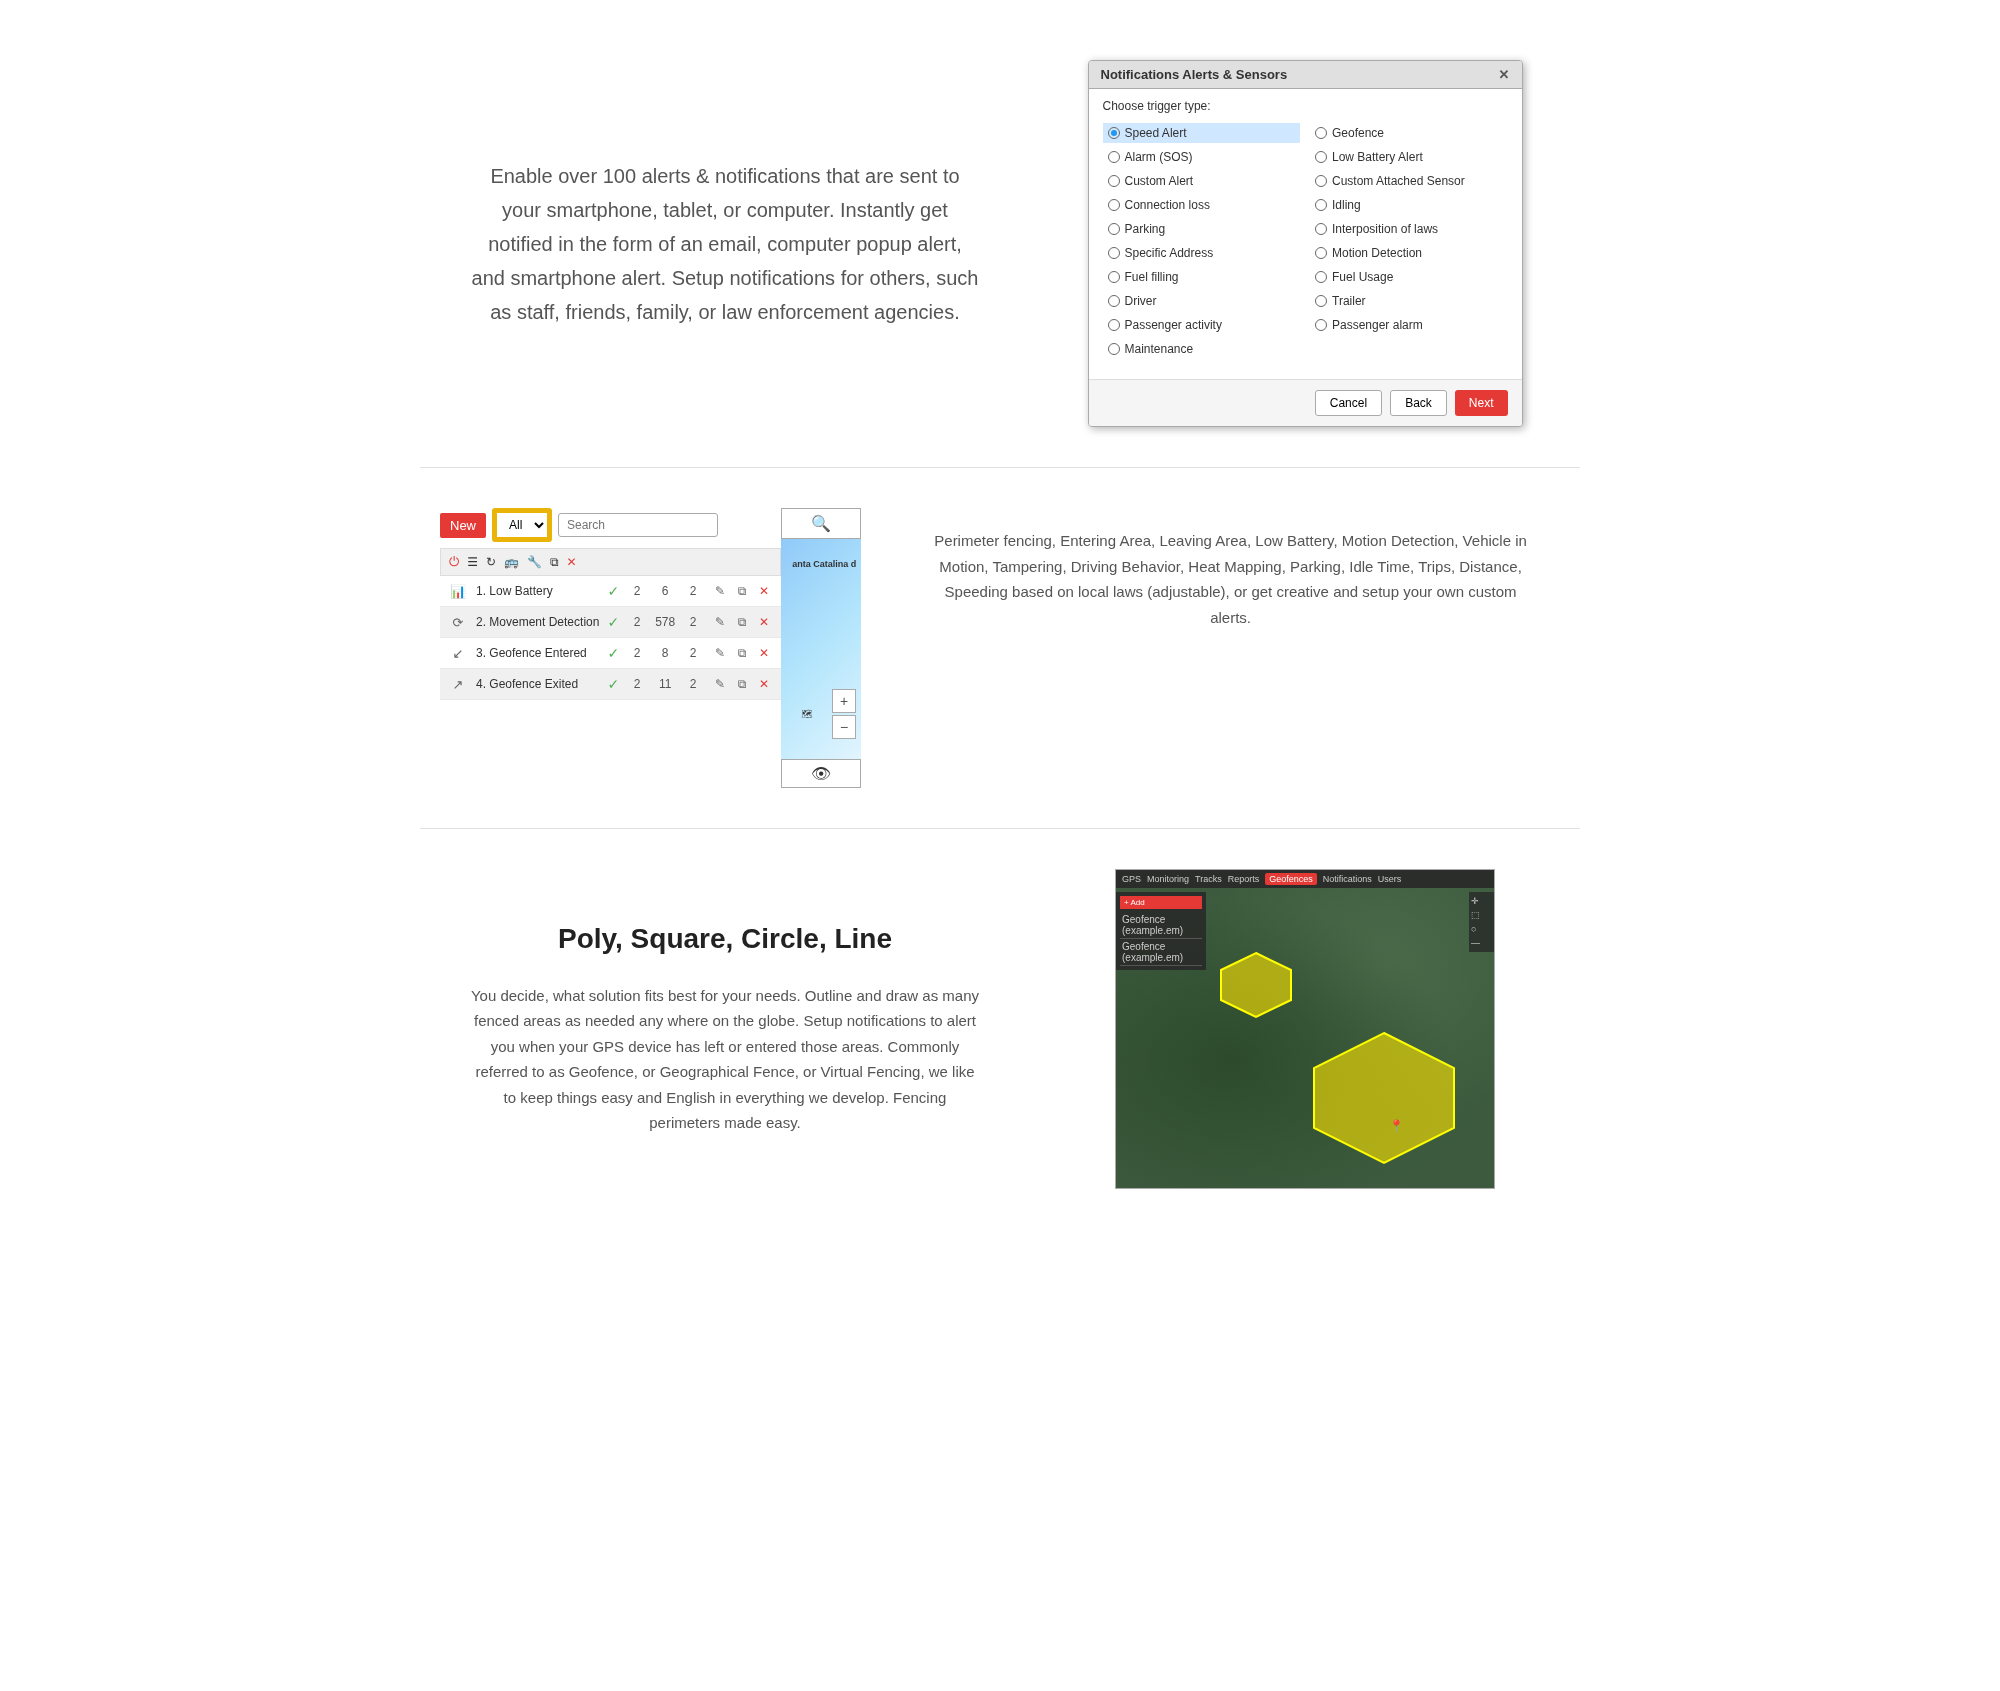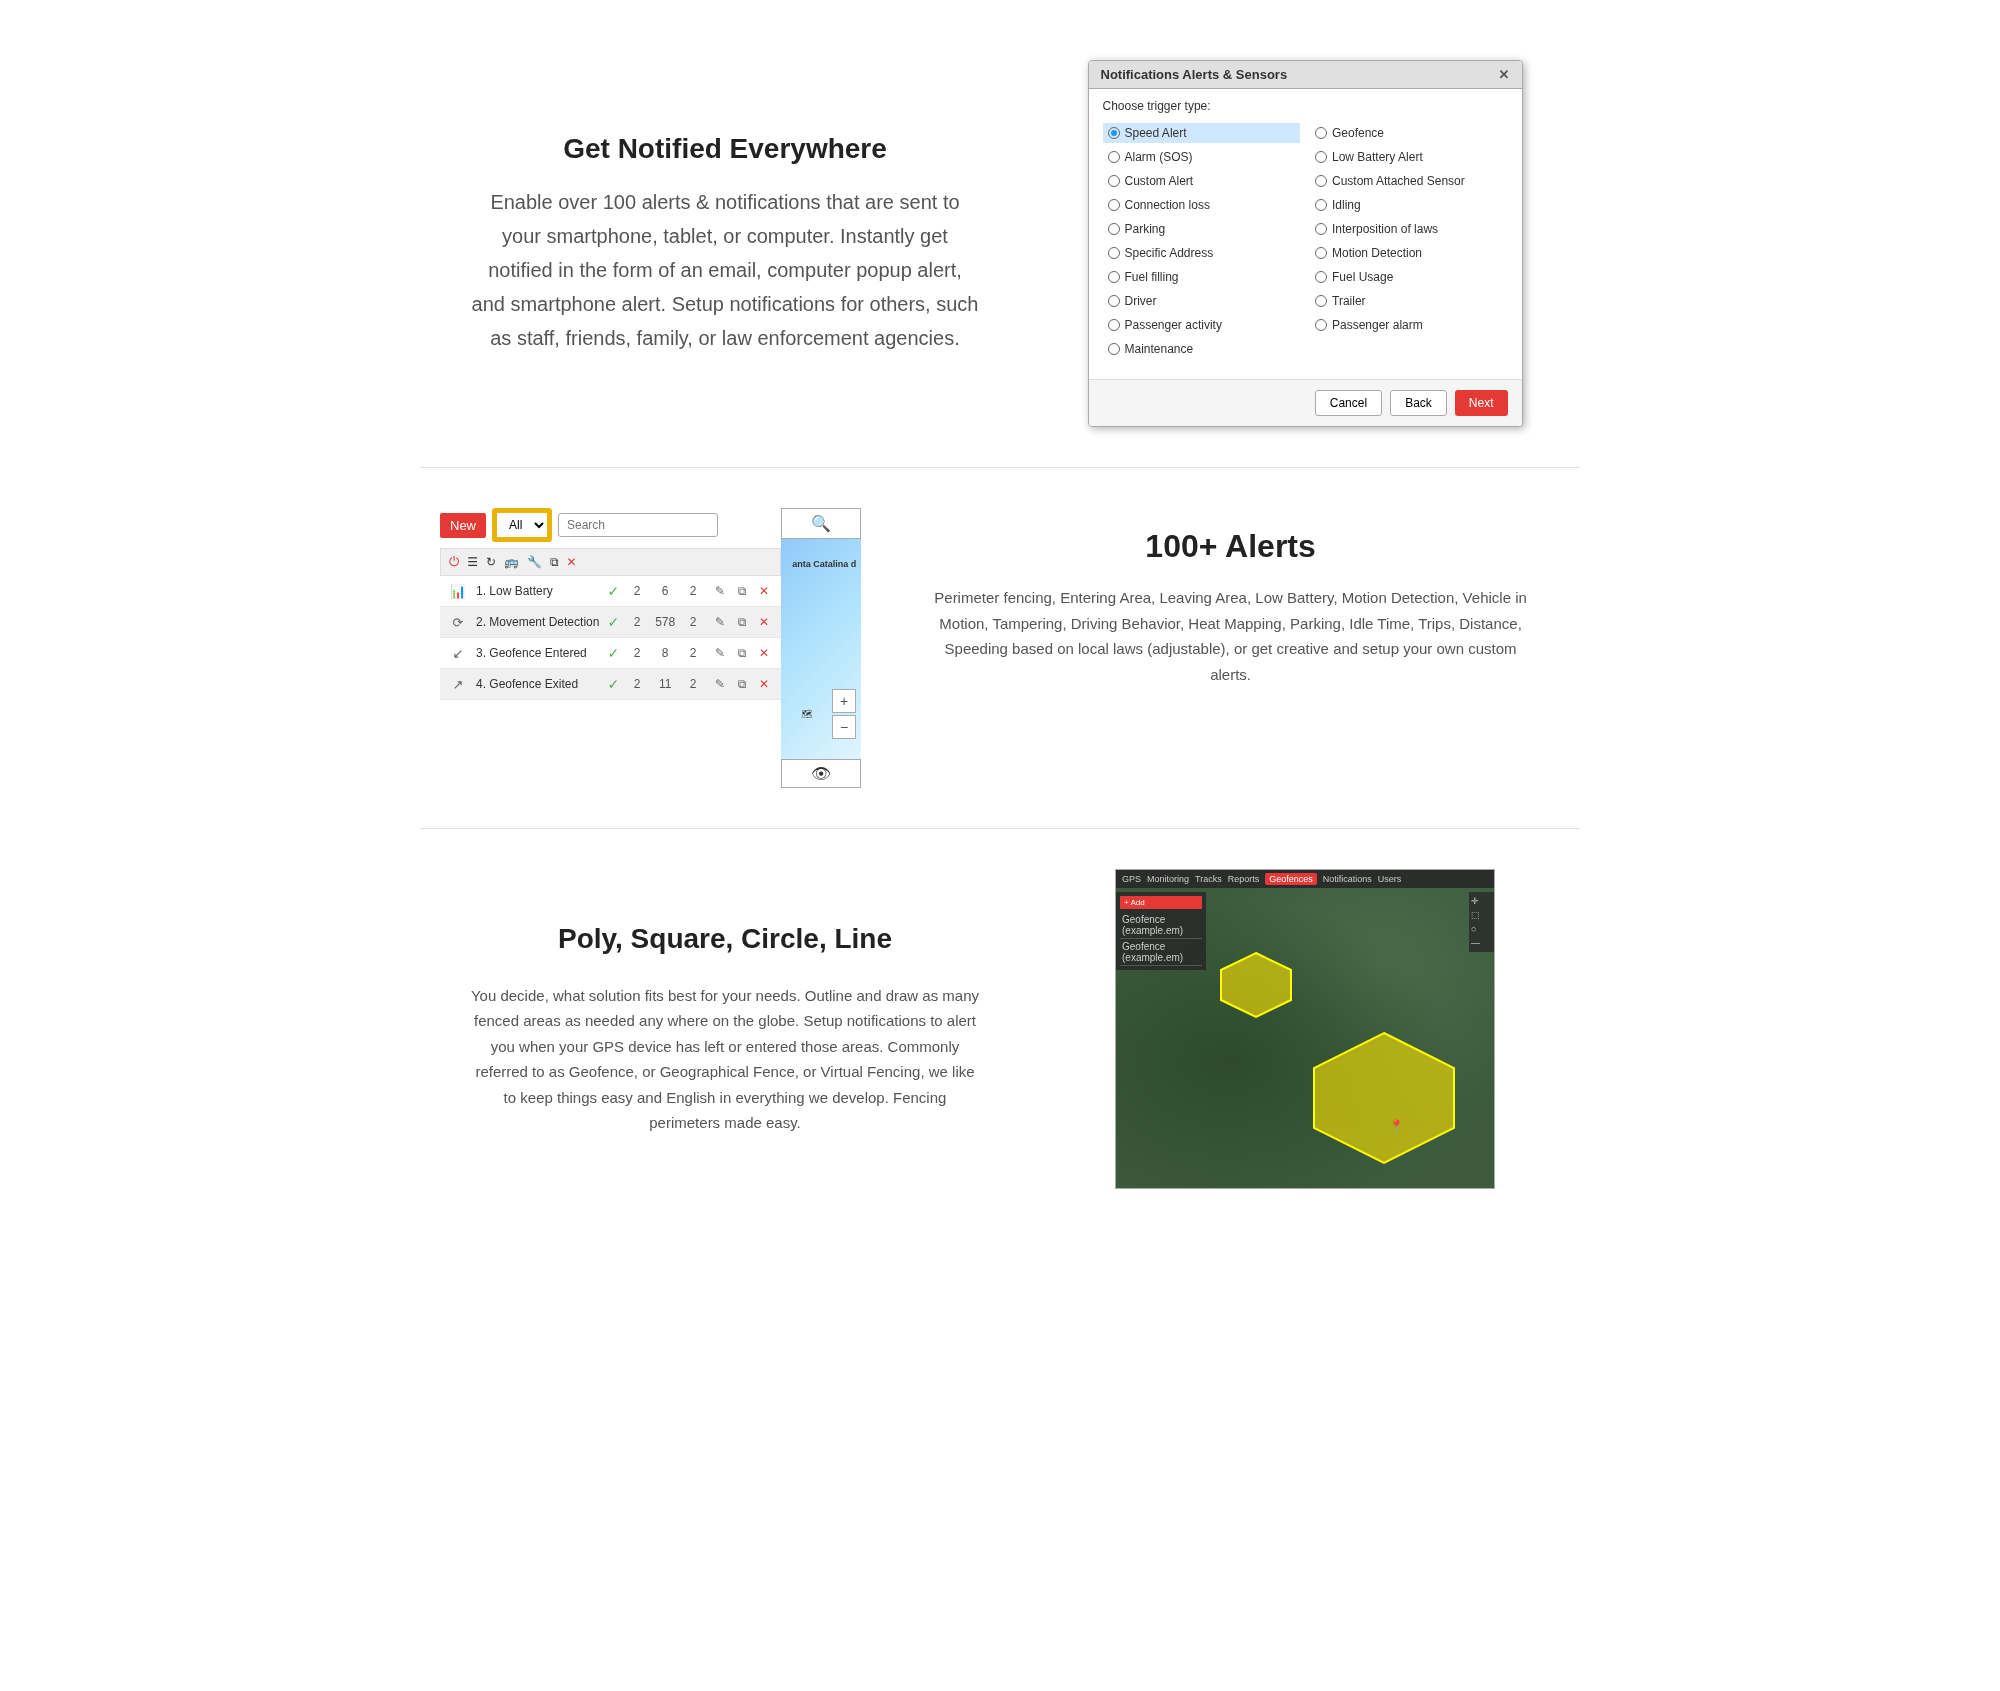--- a/index.html
+++ b/index.html
@@ -453,21 +453,20 @@
     }
 
   </style>
 </head>
 <body>
 
 <div class="page-wrapper">
 
   <div class="section-1">
     <div class="section-text">
-      <h2>Get Notified Everywhere</h2>
       <p>Enable over 100 alerts &amp; notifications that are sent to your smartphone, tablet, or computer. Instantly get notified in the form of an email, computer popup alert, and smartphone alert. Setup notifications for others, such as staff, friends, family, or law enforcement agencies.</p>
     </div>
     <div class="section-image">
       <div class="dialog-mock">
         <div class="dialog-titlebar">
           <span>Notifications Alerts &amp; Sensors</span>
           <span class="dialog-close">✕</span>
         </div>
         <div class="dialog-body">
           <div class="dialog-subtitle">Choose trigger type:</div>
@@ -648,21 +647,20 @@
             <div class="map-btn">−</div>
           </div>
         </div>
         <div style="background:#fff;border:1px solid #aaa;padding:4px;display:flex;justify-content:center;">
           <span>👁</span>
         </div>
       </div>
     </div>
 
     <div class="alerts-text">
-      <h2>100+ Alerts</h2>
       <p>Perimeter fencing, Entering Area, Leaving Area, Low Battery, Motion Detection, Vehicle in Motion, Tampering, Driving Behavior, Heat Mapping, Parking, Idle Time, Trips, Distance, Speeding based on local laws (adjustable), or get creative and setup your own custom alerts.</p>
     </div>
   </div>
 
   <div class="section-3">
     <div class="geo-text">
       <h2>Poly, Square, Circle, Line</h2>
       <p>You decide, what solution fits best for your needs. Outline and draw as many fenced areas as needed any where on the globe. Setup notifications to alert you when your GPS device has left or entered those areas. Commonly referred to as Geofence, or Geographical Fence, or Virtual Fencing, we like to keep things easy and English in everything we develop. Fencing perimeters made easy.</p>
     </div>
     <div class="geo-image">

